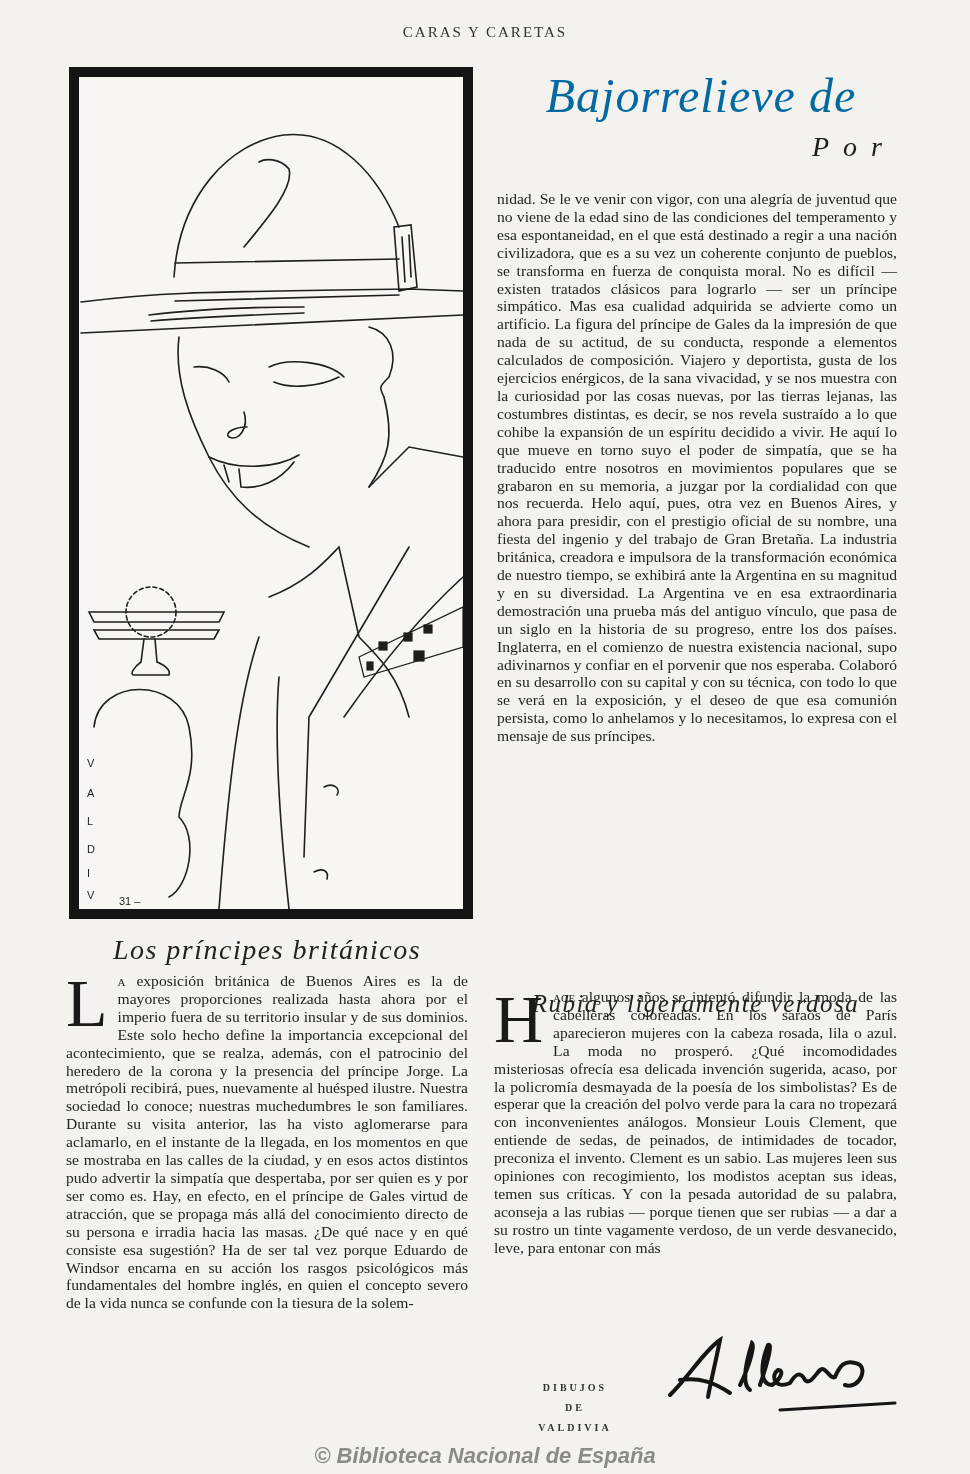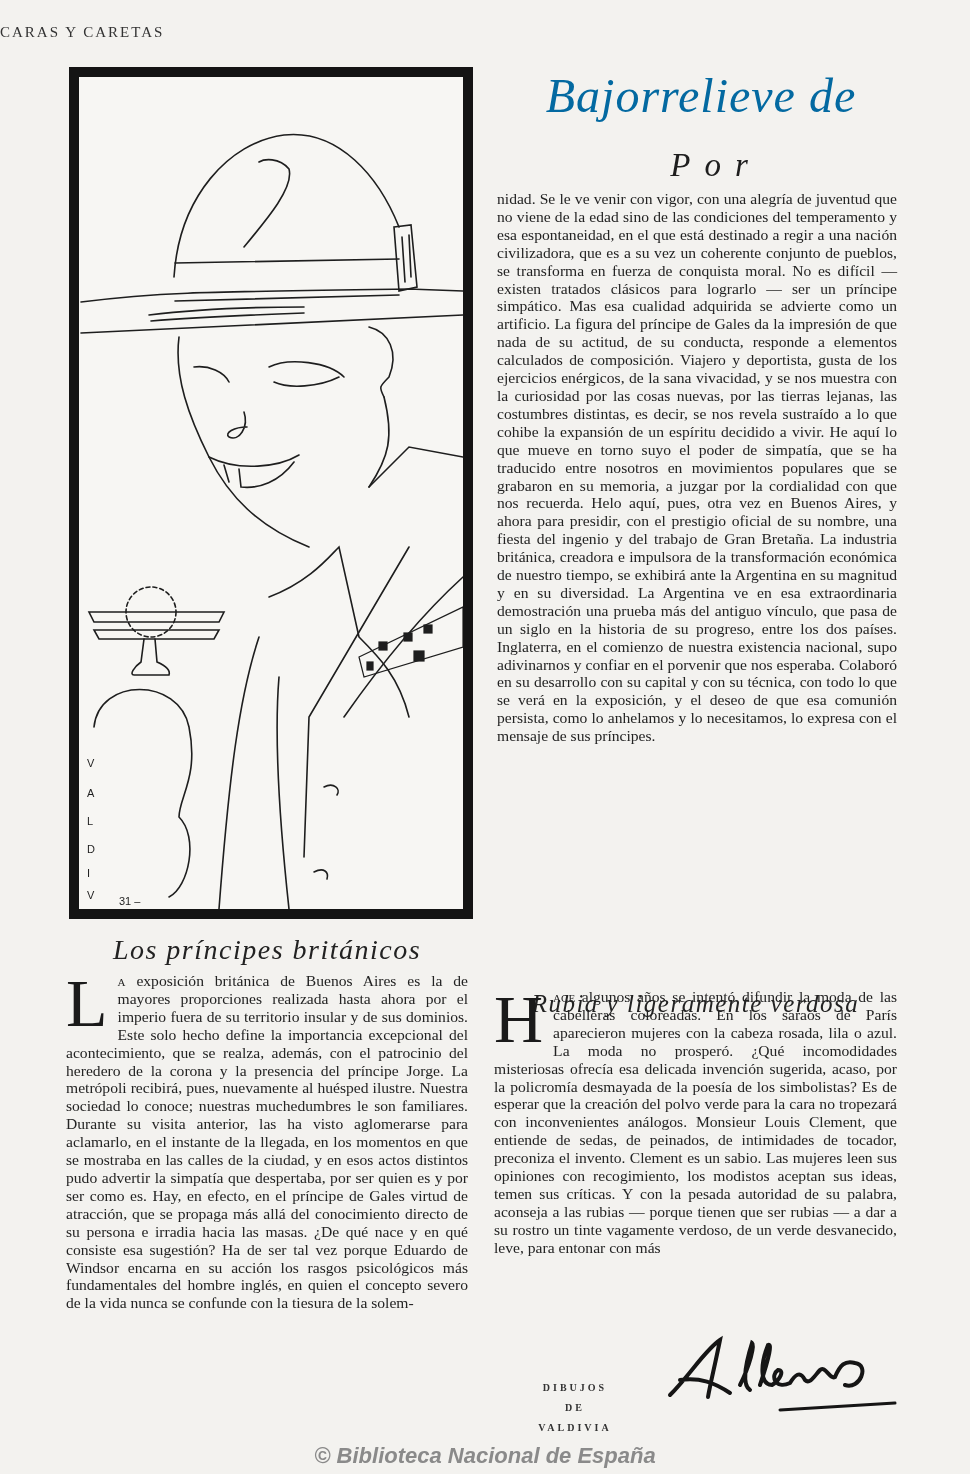--- a/index.html
+++ b/index.html
@@ -2,36 +2,36 @@
 <html><head>
 <meta charset="utf-8">
 <style>
   html, body { margin: 0; padding: 0; }
   body {
     width: 970px; height: 1474px; position: relative; overflow: hidden;
     background: #f3f2ef; color: #1e1e1e;
     font-family: "Liberation Serif", "DejaVu Serif", serif;
   }
   .masthead {
-    position: absolute; top: 24px; left: 0; width: 970px; 
+    position: absolute; top: 24px; left: 0; width: 970px; text-align: center;
     font-size: 15px; letter-spacing: 2px; color: #333;
   }
   .frame {
     position: absolute; left: 69px; top: 67px; width: 404px; height: 852px;
     border: 10px solid #141414; box-sizing: border-box; background: #f7f6f3;
   }
   .frame svg { position: absolute; left: 0; top: 0; width: 100%; height: 100%; }
   .title {
     position: absolute; left: 504px; top: 68px; width: 394px;
     font-style: italic; font-size: 48px; text-align: center; letter-spacing: 1px;
     color: #0369a1;
   }
   .byline {
     position: absolute; left: 536px; top: 131px; width: 360px;
-    font-style: italic; font-size: 33px; letter-spacing: 14px; display: flex; justify-content: center; margin-top: 16px;
+    font-style: italic; font-size: 28px; letter-spacing: 14px; display: flex; justify-content: flex-end;
   }
   .byline .author { letter-spacing: 14px; }
   .col-text {
     position: absolute; font-size: 15.6px; line-height: 17.9px; text-align: justify;
     color: #232323;
   }
   .col-right-top { left: 497px; top: 190px; width: 400px; }
   .col-left-bottom { left: 66px; top: 972px; width: 402px; }
   .col-right-bottom { left: 494px; top: 988px; width: 403px; }
   .section-head {

